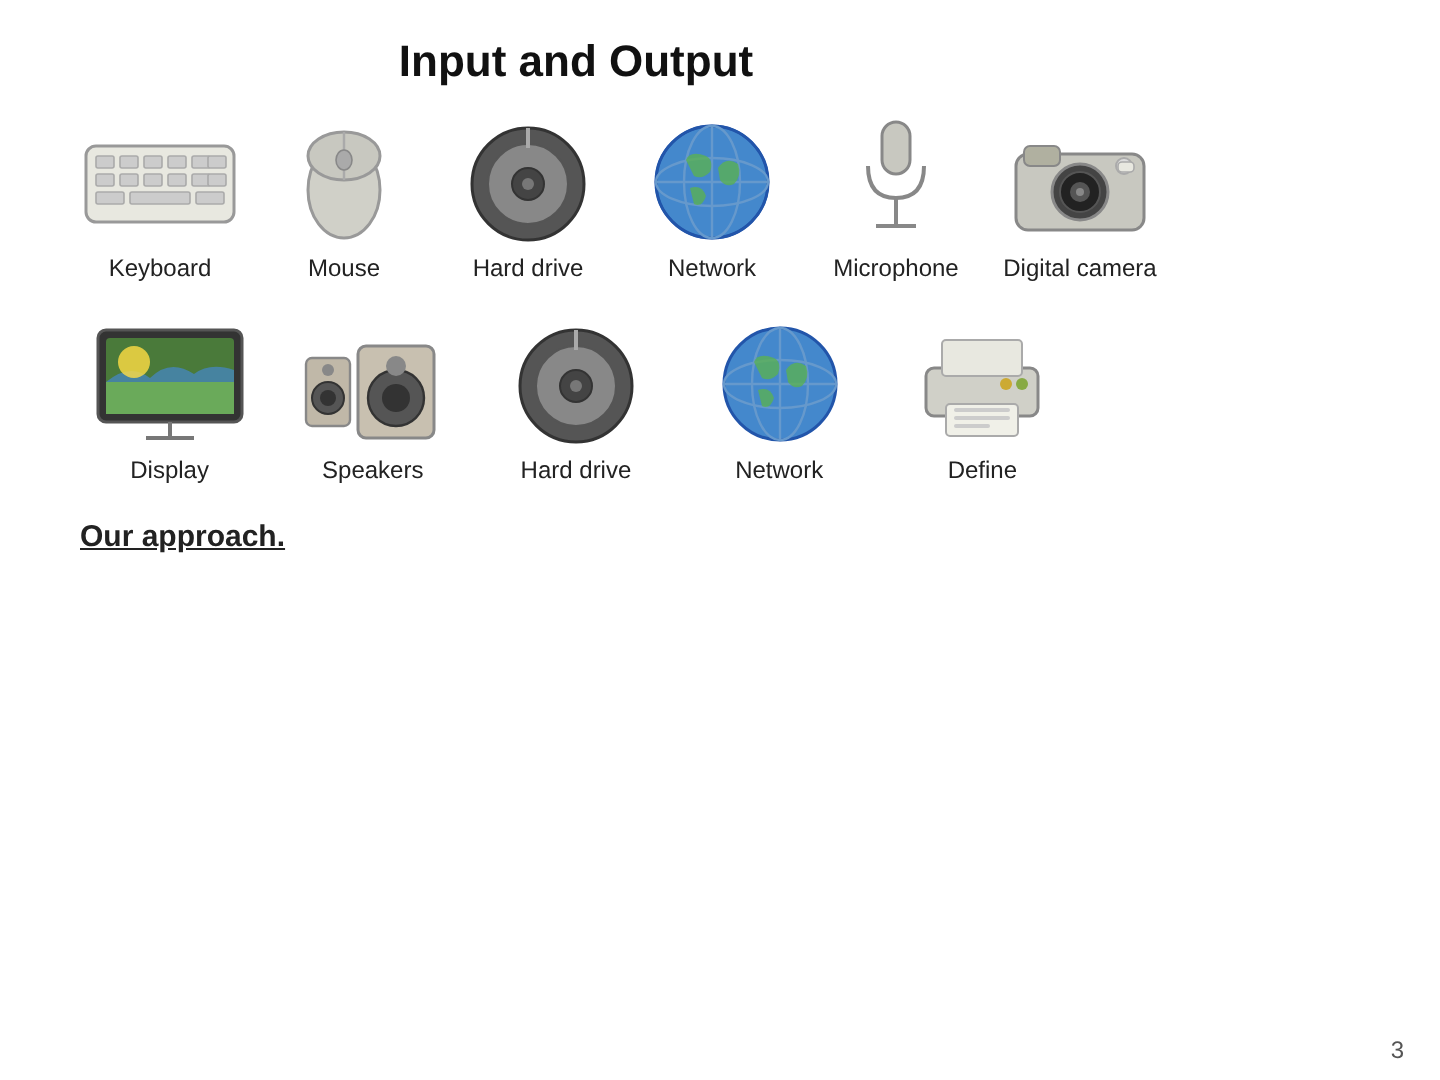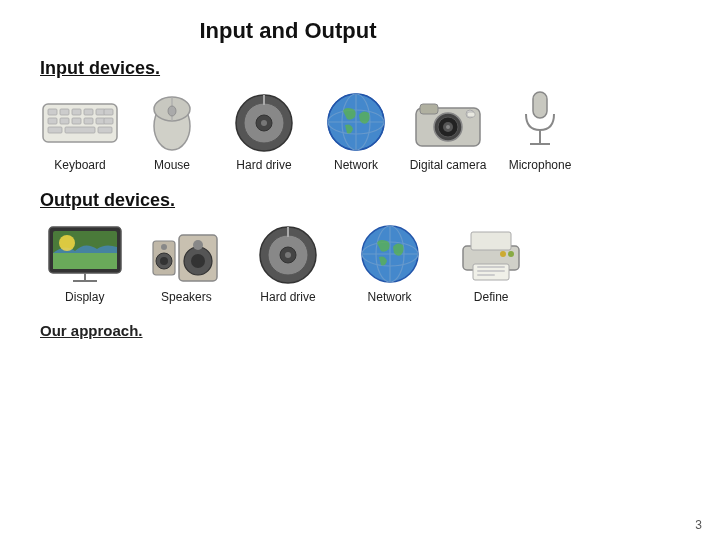--- a/index.html
+++ b/index.html
@@ -96,21 +96,20 @@
     
     svg { display: block; }
   </style>
 </head>
 <body>
 
 <div class="page">
   <h1 class="main-title">Input and Output</h1>
 
   <div class="section">
-    <div class="section-title">Input devices.</div>
     <div class="devices-row">
 
       <div class="device-item">
         <div class="device-icon">
           <svg width="78" height="52" viewBox="0 0 78 52">
             <rect x="2" y="8" width="74" height="38" rx="5" fill="#e8e8e0" stroke="#999" stroke-width="1.5"></rect>
             <rect x="7" y="13" width="9" height="6" rx="1" fill="#ccc" stroke="#aaa" stroke-width="0.8"></rect>
             <rect x="19" y="13" width="9" height="6" rx="1" fill="#ccc" stroke="#aaa" stroke-width="0.8"></rect>
             <rect x="31" y="13" width="9" height="6" rx="1" fill="#ccc" stroke="#aaa" stroke-width="0.8"></rect>
             <rect x="43" y="13" width="9" height="6" rx="1" fill="#ccc" stroke="#aaa" stroke-width="0.8"></rect>
@@ -168,51 +167,50 @@
             <path d="M18 20 Q20 15 28 18 Q32 20 30 26 Q26 30 22 28 Z" fill="#5ab054" opacity="0.8"></path>
             <path d="M34 24 Q38 18 44 22 Q46 28 42 32 Q38 34 35 30 Z" fill="#5ab054" opacity="0.8"></path>
             <path d="M20 34 Q26 32 28 38 Q26 44 22 42 Z" fill="#5ab054" opacity="0.8"></path>
           </svg>
         </div>
         <div class="device-label">Network</div>
       </div>
 
       <div class="device-item">
         <div class="device-icon">
+          <svg width="40" height="68" viewBox="0 0 40 68">
+            <rect x="13" y="4" width="14" height="26" rx="7" fill="#c8c8c0" stroke="#888" stroke-width="1.5"></rect>
+            <path d="M6 26 Q6 42 20 42 Q34 42 34 26" fill="none" stroke="#888" stroke-width="2"></path>
+            <line x1="20" y1="42" x2="20" y2="56" stroke="#888" stroke-width="2"></line>
+            <line x1="10" y1="56" x2="30" y2="56" stroke="#888" stroke-width="2"></line>
+          </svg>
+        </div>
+        <div class="device-label">Microphone</div>
+      </div>
+
+      <div class="device-item">
+        <div class="device-icon">
           <svg width="72" height="56" viewBox="0 0 72 56">
             <rect x="4" y="14" width="64" height="38" rx="6" fill="#c8c8c0" stroke="#888" stroke-width="1.5"></rect>
             <rect x="8" y="10" width="18" height="10" rx="3" fill="#b0b0a0" stroke="#888" stroke-width="1"></rect>
             <circle cx="36" cy="33" r="14" fill="#444" stroke="#888" stroke-width="1.5"></circle>
             <circle cx="36" cy="33" r="10" fill="#222" stroke="#555" stroke-width="1"></circle>
             <circle cx="36" cy="33" r="5" fill="#555"></circle>
             <circle cx="36" cy="33" r="2" fill="#888"></circle>
             <circle cx="58" cy="20" r="4" fill="#ddd" stroke="#aaa" stroke-width="1"></circle>
             <rect x="55" y="18" width="8" height="5" rx="2" fill="#e8e8e0" stroke="#aaa" stroke-width="0.8"></rect>
           </svg>
         </div>
         <div class="device-label">Digital camera</div>
       </div>
 
-      <div class="device-item">
-        <div class="device-icon">
-          <svg width="40" height="68" viewBox="0 0 40 68">
-            <rect x="13" y="4" width="14" height="26" rx="7" fill="#c8c8c0" stroke="#888" stroke-width="1.5"></rect>
-            <path d="M6 26 Q6 42 20 42 Q34 42 34 26" fill="none" stroke="#888" stroke-width="2"></path>
-            <line x1="20" y1="42" x2="20" y2="56" stroke="#888" stroke-width="2"></line>
-            <line x1="10" y1="56" x2="30" y2="56" stroke="#888" stroke-width="2"></line>
-          </svg>
-        </div>
-        <div class="device-label">Microphone</div>
-      </div>
-
     </div>
   </div>
 
   <div class="section">
-    <div class="section-title">Output devices.</div>
     <div class="devices-row">
 
       <div class="device-item">
         <div class="device-icon">
           <svg width="80" height="62" viewBox="0 0 80 62">
             <rect x="4" y="4" width="72" height="46" rx="4" fill="#333" stroke="#555" stroke-width="1.5"></rect>
             <rect x="8" y="8" width="64" height="38" rx="2" fill="#4a7a3a"></rect>
 
             <rect x="8" y="30" width="64" height="16" rx="0" fill="#6aaa5a"></rect>
             <path d="M8 30 Q20 20 30 28 Q40 18 52 26 Q60 20 72 24 L72 30 Z" fill="#4488cc" opacity="0.7"></path>

